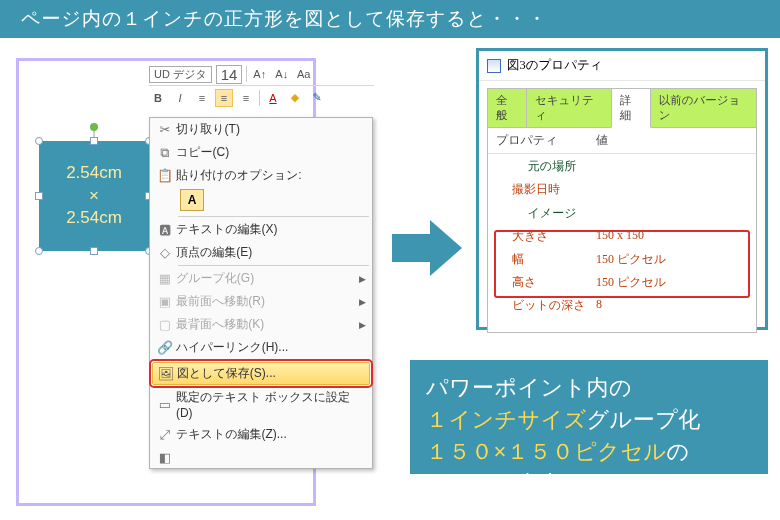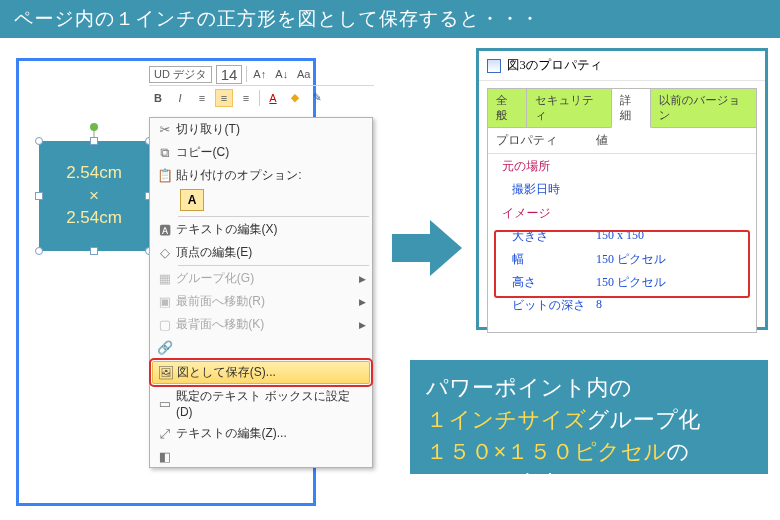--- a/index.html
+++ b/index.html
@@ -10,30 +10,30 @@
     font-family: "Meiryo", "Yu Gothic", sans-serif;
     position: relative;
     overflow: hidden;
   }
   .title-bar {
     width: 100%;
     height: 38px;
     background: #3d95b0;
     color: #fff;
     font-size: 19px;
-    padding: 6px 14px;
+    padding: 6px 21px;
     letter-spacing: 1px;
     font-family: Liberation Serif, serif;
   }
   
   .left-panel {
     position: absolute;
     top: 58px; left: 16px;
     width: 300px; height: 448px;
-    border: 3px solid #3b82f6;
+    border: 3px solid #c4b5fd;
     background: #fff;
     padding-left: 14px;
   }
   
   .toolbar {
     position: absolute;
     top: 2px; left: 130px;
     width: 225px;
     font-size: 11px;
     color: #555;
@@ -200,24 +200,24 @@
     display: flex;
     border-bottom: 1px solid #e0e0e0;
     padding: 4px 8px;
     color: #444;
     font-size: 12px;
   }
   .prop-head .c1 { width: 100px; }
   .prop-row {
     display: flex;
     padding: 3px 8px;
-    color: #1d4ed8;
+    color: #c2410c;
   }
   .prop-row .c1 { width: 100px; }
-  .prop-row.group { color: #be185d; padding-top:4px; padding-left: 14px; }
+  .prop-row.group { color: #14532d; padding-top:4px; padding-left: 14px; text-align: center; }
   .prop-row.sub .c1 { padding-left: 16px; }
   .red-frame {
     position: absolute;
     border: 2.5px solid #de2c2c;
     border-radius: 3px;
     pointer-events: none;
   }
   
   .concl {
     position: absolute;
@@ -318,20 +318,21 @@
       <span>最前面へ移動(R)</span>
       <span class="ctx-arrow">▶</span>
     </div>
     <div class="ctx-item disabled">
       <span class="ctx-icon">▢</span>
       <span>最背面へ移動(K)</span>
       <span class="ctx-arrow">▶</span>
     </div>
     <div class="ctx-item">
       <span class="ctx-icon">🔗</span>
+      <span>ハイパーリンク(H)...</span>
     </div>
     <div class="ctx-sep"></div>
     <div class="ctx-item highlight red-box">
       <span class="ctx-icon" style="color:#555">🖼</span>
       <span>図として保存(S)...</span>
     </div>
     <div class="ctx-item">
       <span class="ctx-icon">▭</span>
       <span>既定のテキスト ボックスに設定(D)</span>
     </div>

